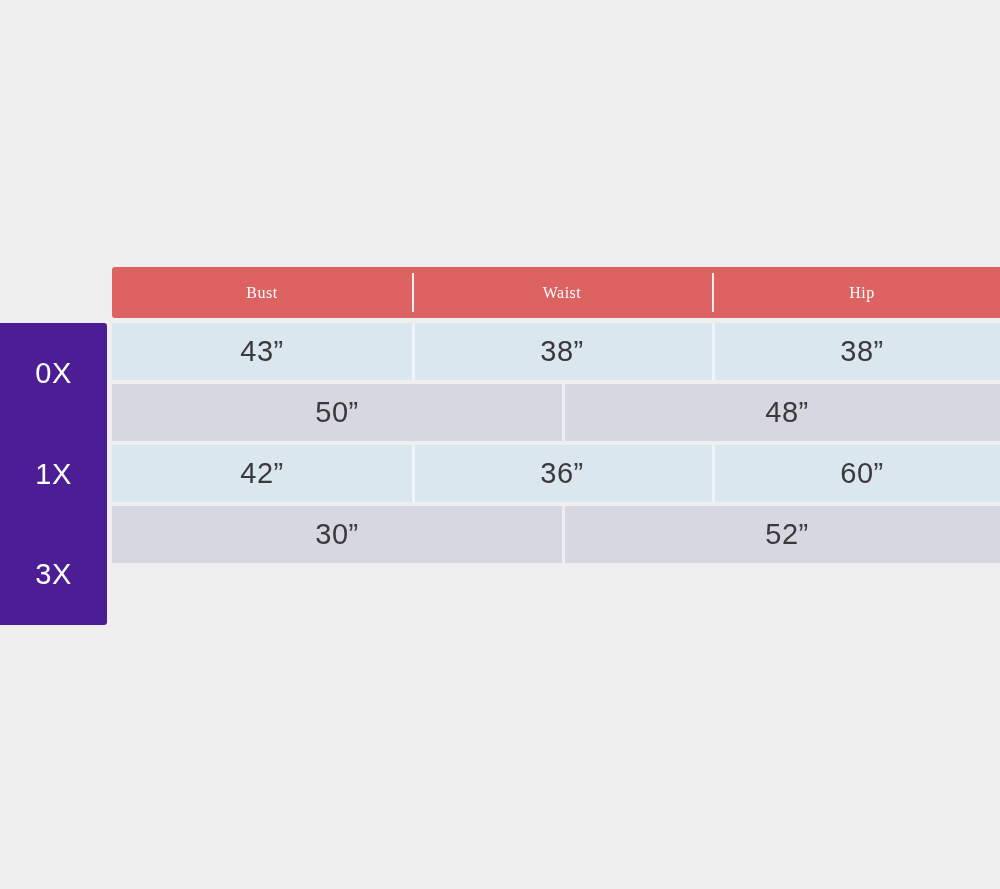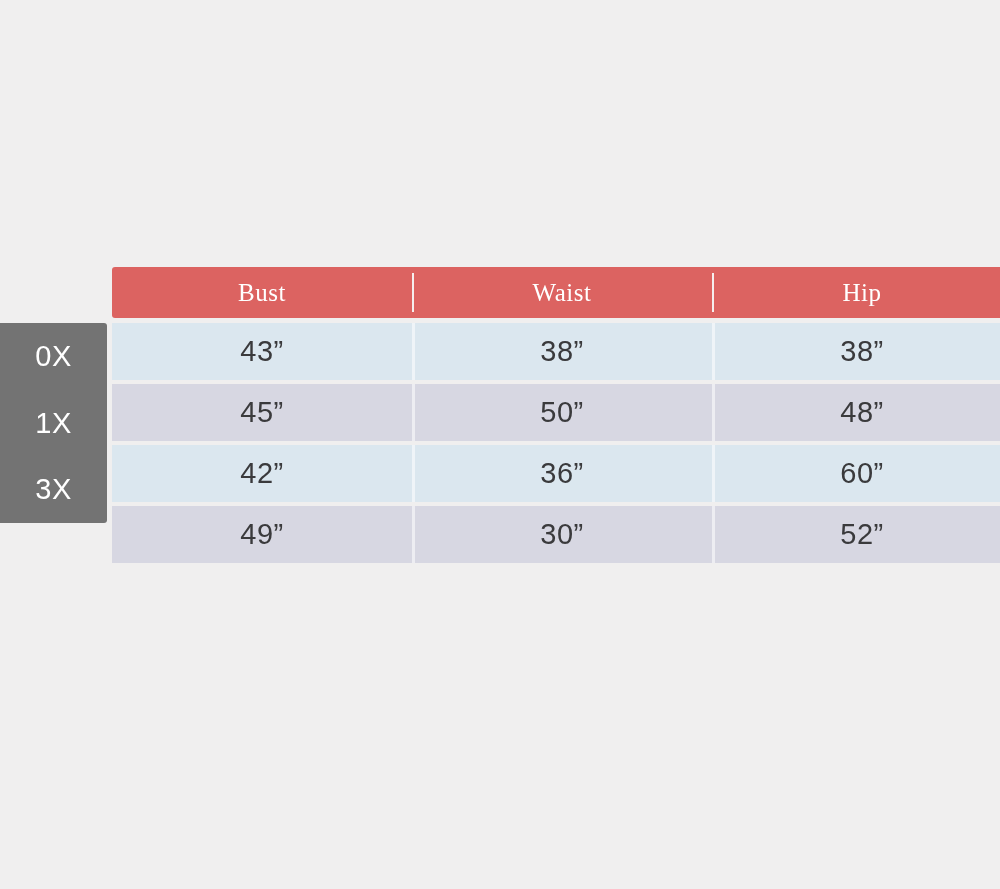--- a/index.html
+++ b/index.html
@@ -36,42 +36,42 @@
     box-sizing: border-box;
   }
   .header-cell {
     flex: 1 1 0;
     display: flex;
     align-items: center;
     justify-content: center;
     position: relative;
     color: #ffffff;
     font-family: "Liberation Serif", serif;
-    font-size: 25px;
+    font-size: 16px;
     letter-spacing: 0.5px;
     line-height: 1;
   }
   .header-cell + .header-cell::before {
     content: "";
     position: absolute;
     left: 0;
     top: 6px;
     bottom: 6px;
     width: 2px;
     background: #f6eeee;
   }
 
   
   .size-column {
     position: absolute;
     left: 0;
     top: 56px;
     width: 107px;
-    height: 200px;
-    background: #737373;
+    height: 302px;
+    background: #4c1d95;
     border-radius: 0 3px 3px 0;
     display: flex;
     flex-direction: column;
   }
   .size-cell {
     flex: 1 1 0;
     display: flex;
     align-items: center;
     justify-content: center;
     color: #ffffff;
@@ -155,23 +155,20 @@
       <div class="data-cell">
         <span>38”</span>
       </div>
       <div class="data-cell">
         <span>38”</span>
       </div>
     </div>
 
     <div class="data-row lilac">
       <div class="data-cell">
-        <span>45”</span>
-      </div>
-      <div class="data-cell">
         <span>50”</span>
       </div>
       <div class="data-cell">
         <span>48”</span>
       </div>
     </div>
 
     <div class="data-row blue">
       <div class="data-cell">
         <span>42”</span>
@@ -179,23 +176,20 @@
       <div class="data-cell">
         <span>36”</span>
       </div>
       <div class="data-cell">
         <span>60”</span>
       </div>
     </div>
 
     <div class="data-row lilac">
       <div class="data-cell">
-        <span>49”</span>
-      </div>
-      <div class="data-cell">
         <span>30”</span>
       </div>
       <div class="data-cell">
         <span>52”</span>
       </div>
     </div>
 
   </div>
 </div>
 

